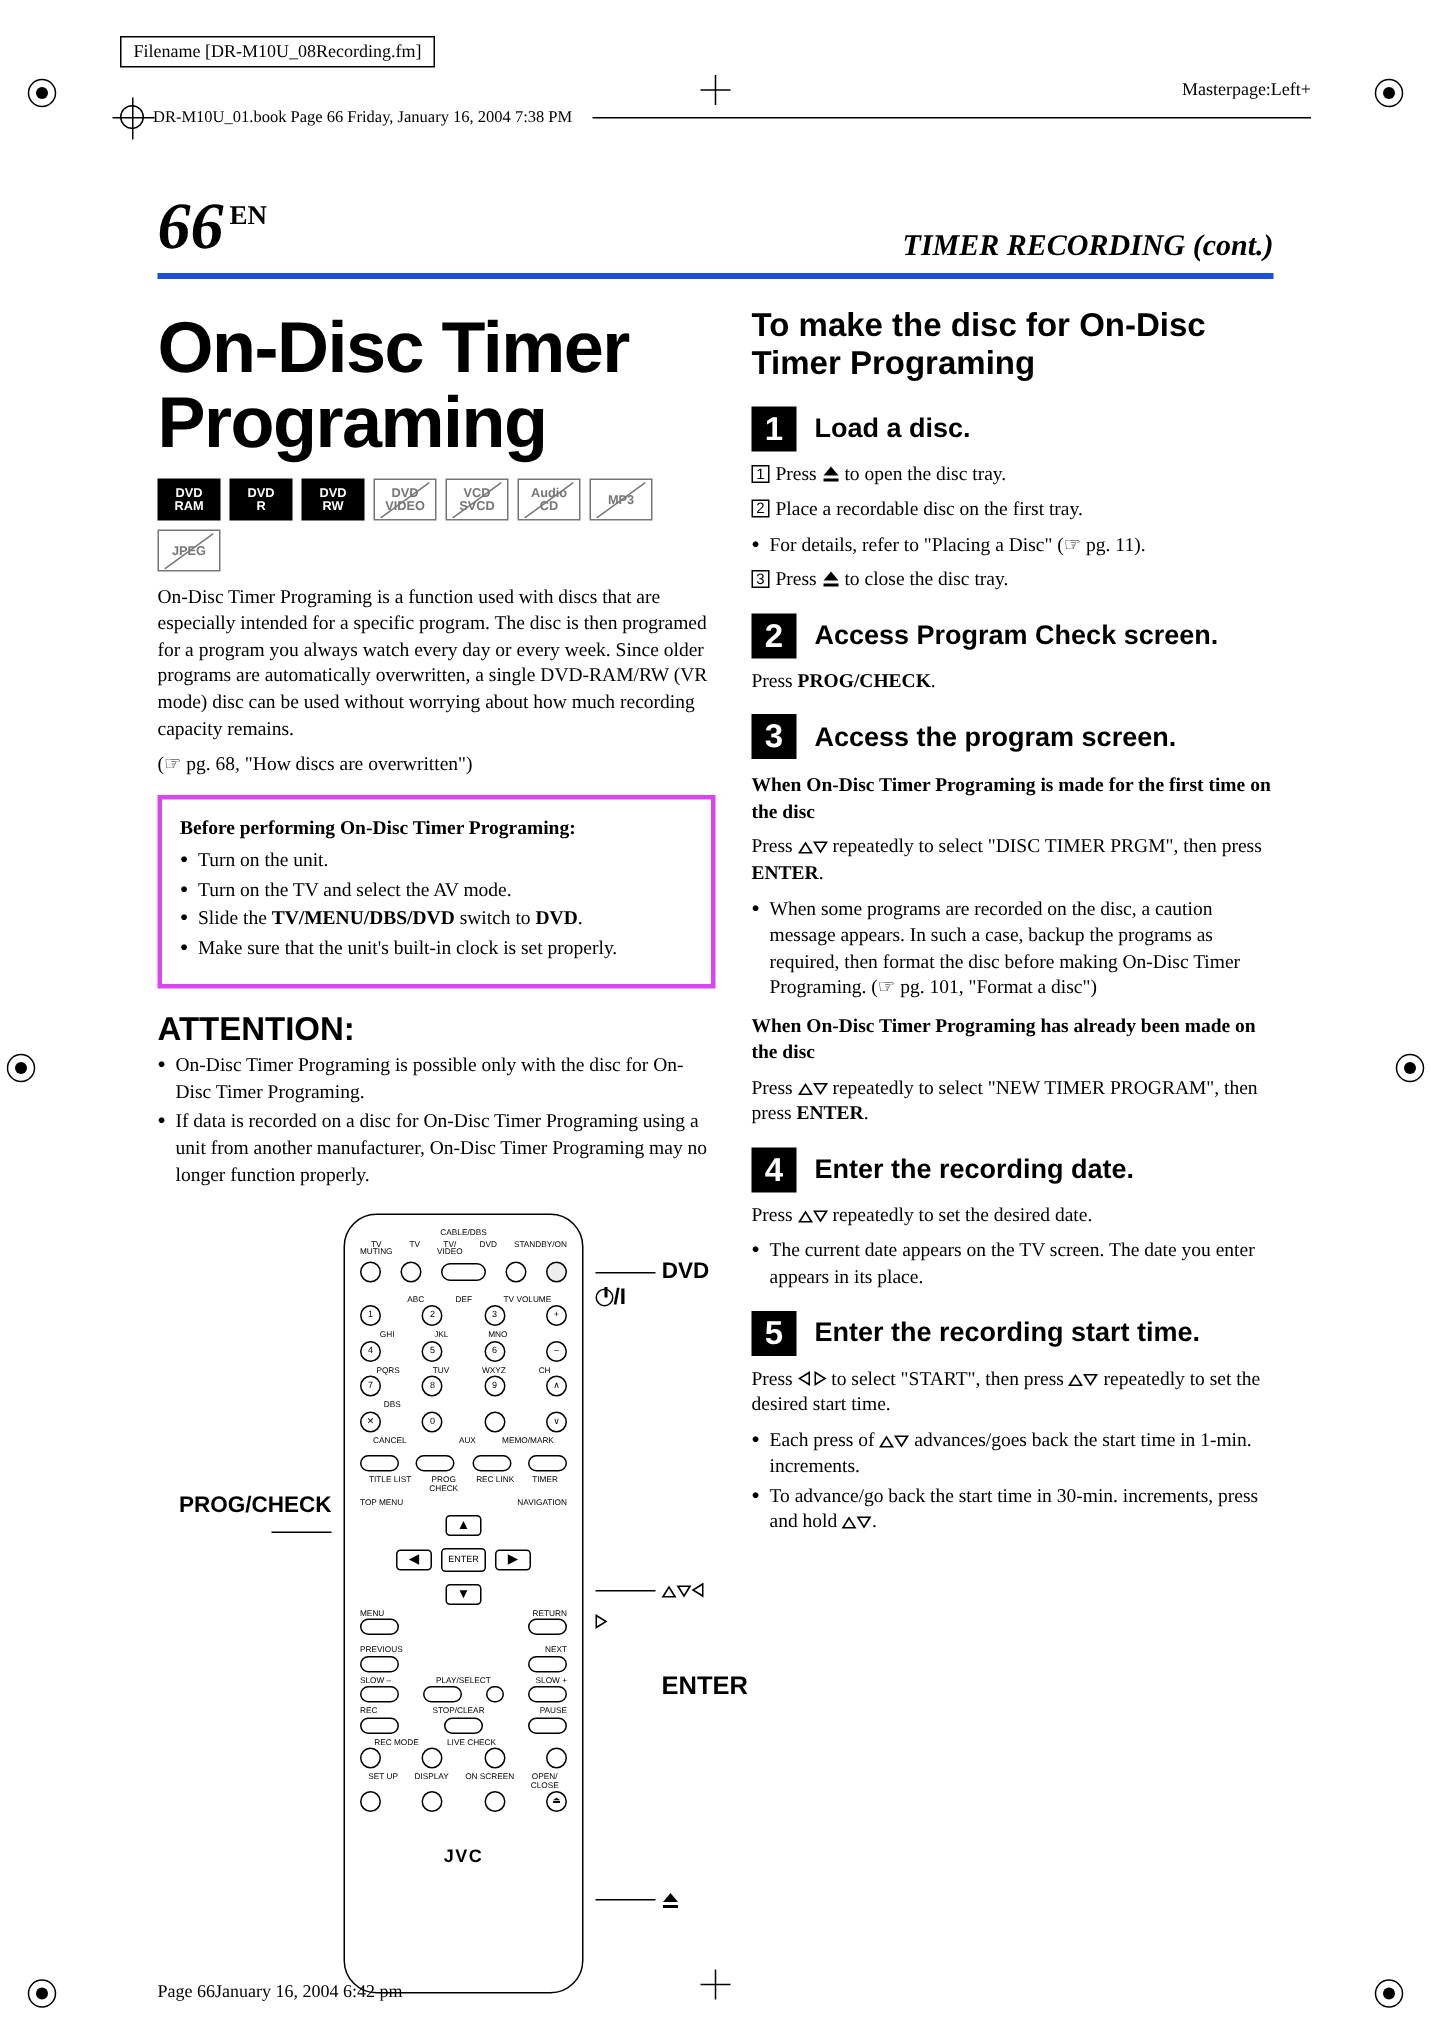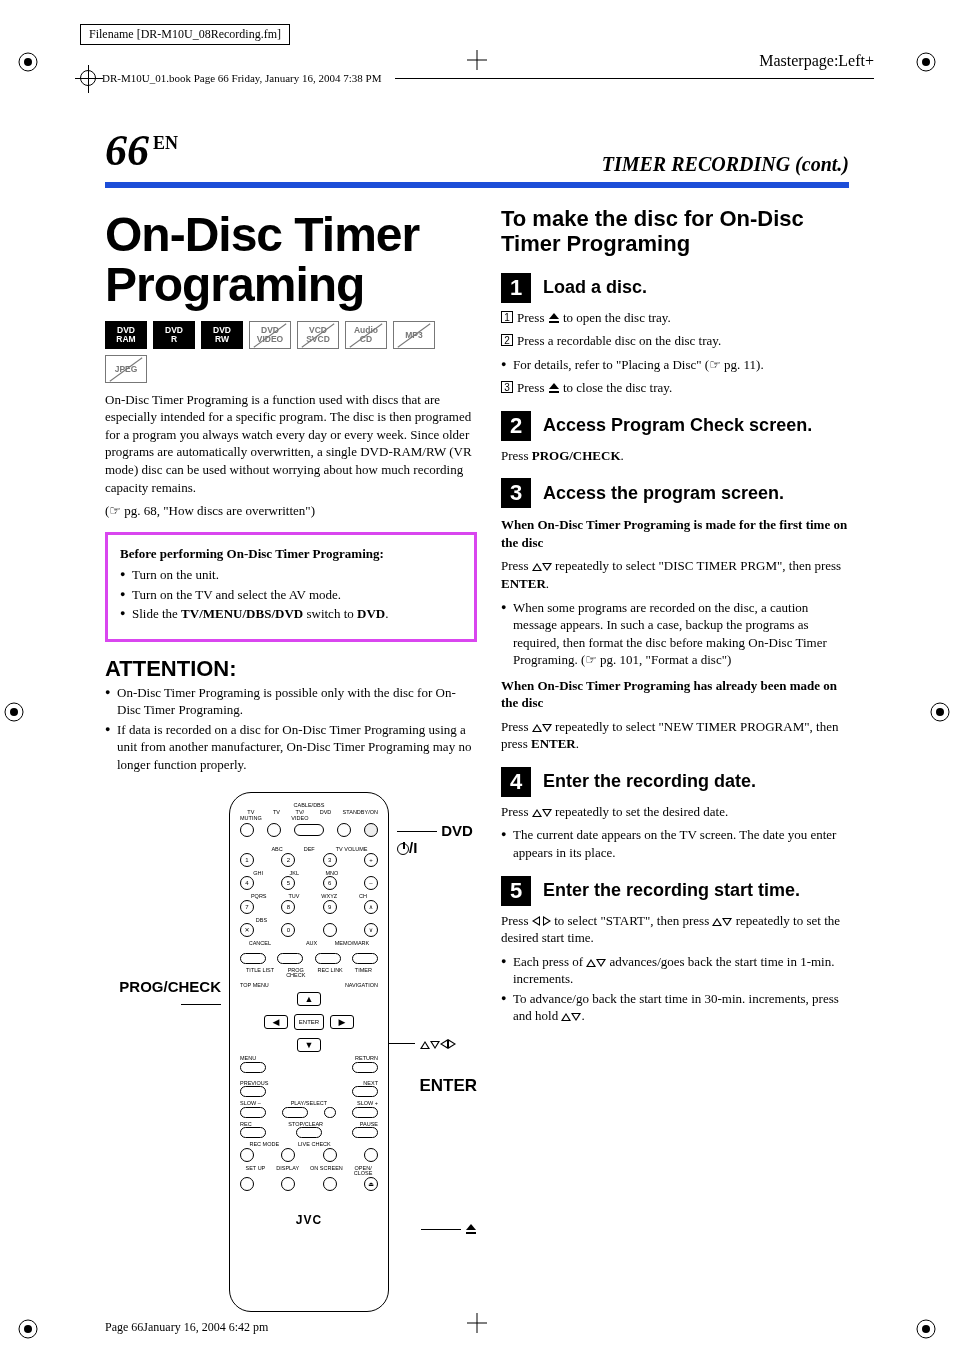--- a/index.html
+++ b/index.html
@@ -16,31 +16,31 @@
   .regmark.bl { bottom: 10px; left: 16px; }
   .regmark.br { bottom: 10px; right: 16px; }
   .crosshair { position: absolute; width: 20px; height: 20px; }
   .crosshair::before, .crosshair::after { content:""; position:absolute; background:#000; }
   .crosshair::before { left:50%; top:0; width:1px; height:100%; transform:translateX(-50%);}
   .crosshair::after { top:50%; left:0; height:1px; width:100%; transform:translateY(-50%);}
   .crosshair.tc { top:50px; left:50%; transform:translateX(-50%);}
   .crosshair.bc { bottom:18px; left:50%; transform:translateX(-50%);}
 
   .filename-box { position: absolute; top: 24px; left: 80px; border: 1px solid #000; padding: 2px 8px; font-size: 12px; }
-  .masterpage { position: absolute; top: 52px; right: 80px; font-size: 16px; }
+  .masterpage { position: absolute; top: 52px; right: 80px; font-size: 12px; }
   .bookline { position: absolute; top: 70px; left: 80px; right: 80px; display:flex; align-items:center; gap:6px; }
   .bookline .rule { width: 16px; height: 16px; border-radius:50%; border:1px solid #000; position:relative; }
   .bookline .rule::before,.bookline .rule::after{ content:""; position:absolute; background:#000;}
   .bookline .rule::before{ left:-6px; top:7px; width:28px; height:1px;}
   .bookline .rule::after{ top:-6px; left:7px; height:28px; width:1px;}
   .bookline .txt { font-size: 11px; flex-shrink:0; }
   .bookline .hr { height:1px; background:#000; flex:1; margin-left:8px; }
 
   .content { position: absolute; top: 125px; left: 105px; right: 105px; bottom: 60px; }
-  .page-head { display:flex; justify-content:space-between; align-items:flex-end; border-bottom: 6px solid #1d4ed8; padding-bottom:6px; }
+  .page-head { display:flex; justify-content:space-between; align-items:flex-end; border-bottom: 4px solid #1d4ed8; padding-bottom:6px; }
   .pn { font: italic bold 44px Georgia, serif; }
   .pn .lang { font-size: 18px; font-style: normal; margin-left:4px; vertical-align: super;}
   .section-title { font: italic bold 20px Georgia, serif; }
 
   .twocol { display:flex; gap:24px; margin-top: 18px; }
   .col { flex:1; font-size: 13px; line-height: 1.35; }
 
   h1.main { font: bold 48px/1.05 Arial, Helvetica, sans-serif; margin: 4px 0 10px 0; letter-spacing:-1px; }
   .badges { display:flex; gap:6px; flex-wrap:wrap; margin-bottom:8px; }
   .badge { width:42px; height:28px; display:flex; align-items:center; justify-content:center; font: bold 8.5px/1 Arial, sans-serif; text-align:center; position:relative; }
@@ -54,21 +54,21 @@
   .bullet-list li::before { content:"●"; position:absolute; left:0; top:2px; font-size:9px;}
 
   .prereq { border:3px solid #d946ef; padding:10px 12px; margin: 12px 0 14px 0; }
   .prereq .h { font-weight:bold; margin-bottom:4px; }
 
   .attention-h { font: bold 22px Arial, sans-serif; margin-top:6px;}
 
   
   .remote-wrap { margin-top: 18px; display:flex; align-items:flex-start; gap:8px; }
   .remote-labels-left { width: 116px; text-align:right; font: bold 15px Arial,sans-serif; display:flex; flex-direction:column; }
-  .remote-labels-right { width: 80px; text-align:left; font: bold 15px Arial,sans-serif; display:flex; flex-direction:column;align-items:flex-end; }
+  .remote-labels-right { width: 80px; text-align:left; font: bold 15px Arial,sans-serif; display:flex; flex-direction:column; }
   .remote { width: 160px; height: 520px; border: 1.5px solid #000; border-radius: 22px; background:#fff; position:relative; font: 6px/1 Arial,sans-serif; padding: 10px 10px; }
   .remote .row { display:flex; justify-content:space-between; align-items:center; margin-bottom:4px;}
   .remote .btn-c { width:14px; height:14px; border:1px solid #000; border-radius:50%; display:flex; align-items:center; justify-content:center; font-size:6px;}
   .remote .pill { border:1px solid #000; border-radius:8px; height:11px; }
   .remote .tiny { font-size:5.5px; text-align:center; }
   .remote .logo { text-align:center; font: bold 12px Arial,sans-serif; margin-top:22px; letter-spacing:1px;}
   .remote .navring { width:90px; height:60px; margin: 4px auto; position:relative;}
   .remote .navring .arr { position:absolute; border:1px solid #000; border-radius:3px; width:24px; height:14px; display:flex; align-items:center; justify-content:center; font-size:9px;}
   .remote .navring .up{ top:0; left:33px;} .remote .navring .dn{ bottom:0; left:33px;}
   .remote .navring .lf{ left:0; top:23px;} .remote .navring .rt{ right:0; top:23px;}
@@ -188,20 +188,21 @@
 
         <p>On-Disc Timer Programing is a function used with discs that are especially intended for a specific program. The disc is then programed for a program you always watch every day or every week. Since older programs are automatically overwritten, a single DVD-RAM/RW (VR mode) disc can be used without worrying about how much recording capacity remains.</p>
         <p>(☞ pg. 68, "How discs are overwritten")</p>
 
         <div class="prereq">
           <div class="h">Before performing On-Disc Timer Programing:</div>
           <ul class="bullet-list">
             <li>Turn on the unit.</li>
             <li>Turn on the TV and select the AV mode.</li>
             <li>Slide the <span class="bold">TV/MENU/DBS/DVD</span> switch to <span class="bold">DVD</span>.</li>
+            <li>Make sure that the unit's built-in clock is set properly.</li>
           </ul>
         </div>
 
         <div class="attention-h">ATTENTION:</div>
         <ul class="bullet-list">
           <li>On-Disc Timer Programing is possible only with the disc for On-Disc Timer Programing.</li>
           <li>If data is recorded on a disc for On-Disc Timer Programing using a unit from another manufacturer, On-Disc Timer Programing may no longer function properly.</li>
         </ul>
 
         <div class="remote-wrap">
@@ -388,21 +389,21 @@
       </div>
 
       <div class="col">
         <h2 class="sub">To make the disc for On-Disc Timer Programing</h2>
 
         <div class="step">
           <div class="num">1</div>
           <div class="label">Load a disc.</div>
         </div>
         <p><span class="boxed-num">1</span><span>Press </span><span class="eject"></span><span> to open the disc tray.</span></p>
-        <p><span class="boxed-num">2</span><span>Press a recordable disc on the disc tray.</span></p>
+        <p><span class="boxed-num">2</span><span>Place a recordable disc on the first tray.</span></p>
         <ul class="bullet-list">
             <li>For details, refer to "Placing a Disc" (☞ pg. 11).</li>
           </ul>
         <p><span class="boxed-num">3</span><span>Press </span><span class="eject"></span><span> to close the disc tray.</span></p>
 
         <div class="step">
           <div class="num">2</div>
           <div class="label">Access Program Check screen.</div>
         </div>
         <p><span>Press </span><span class="bold">PROG/CHECK</span><span>.</span></p>

